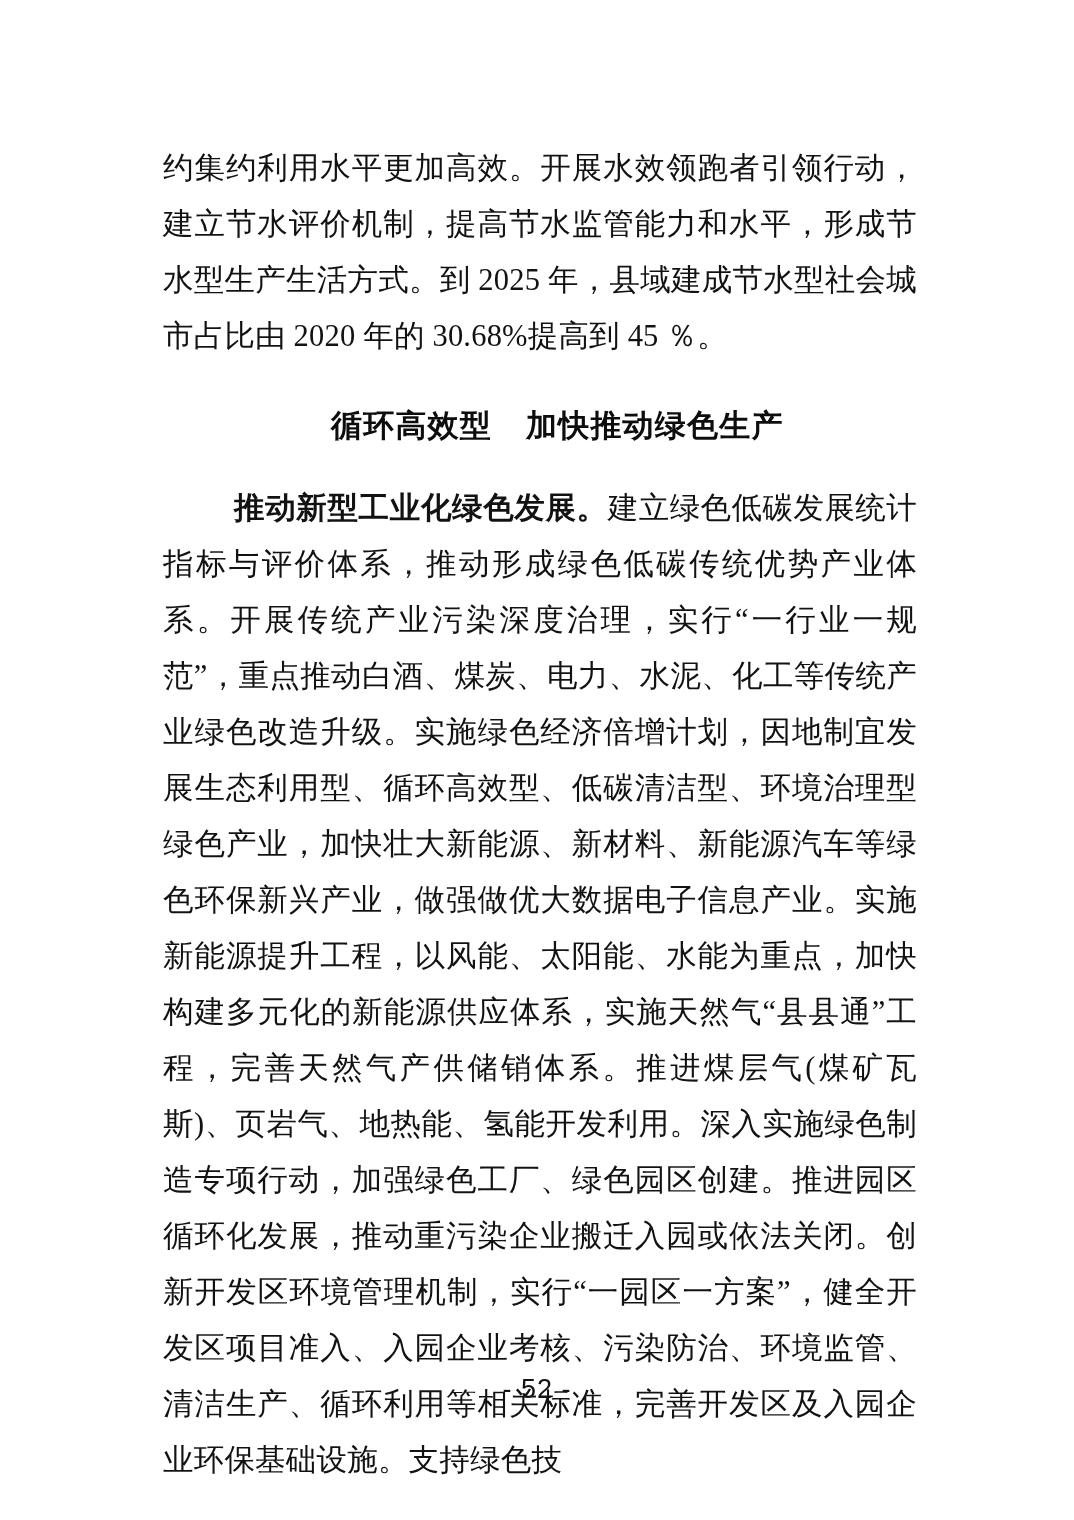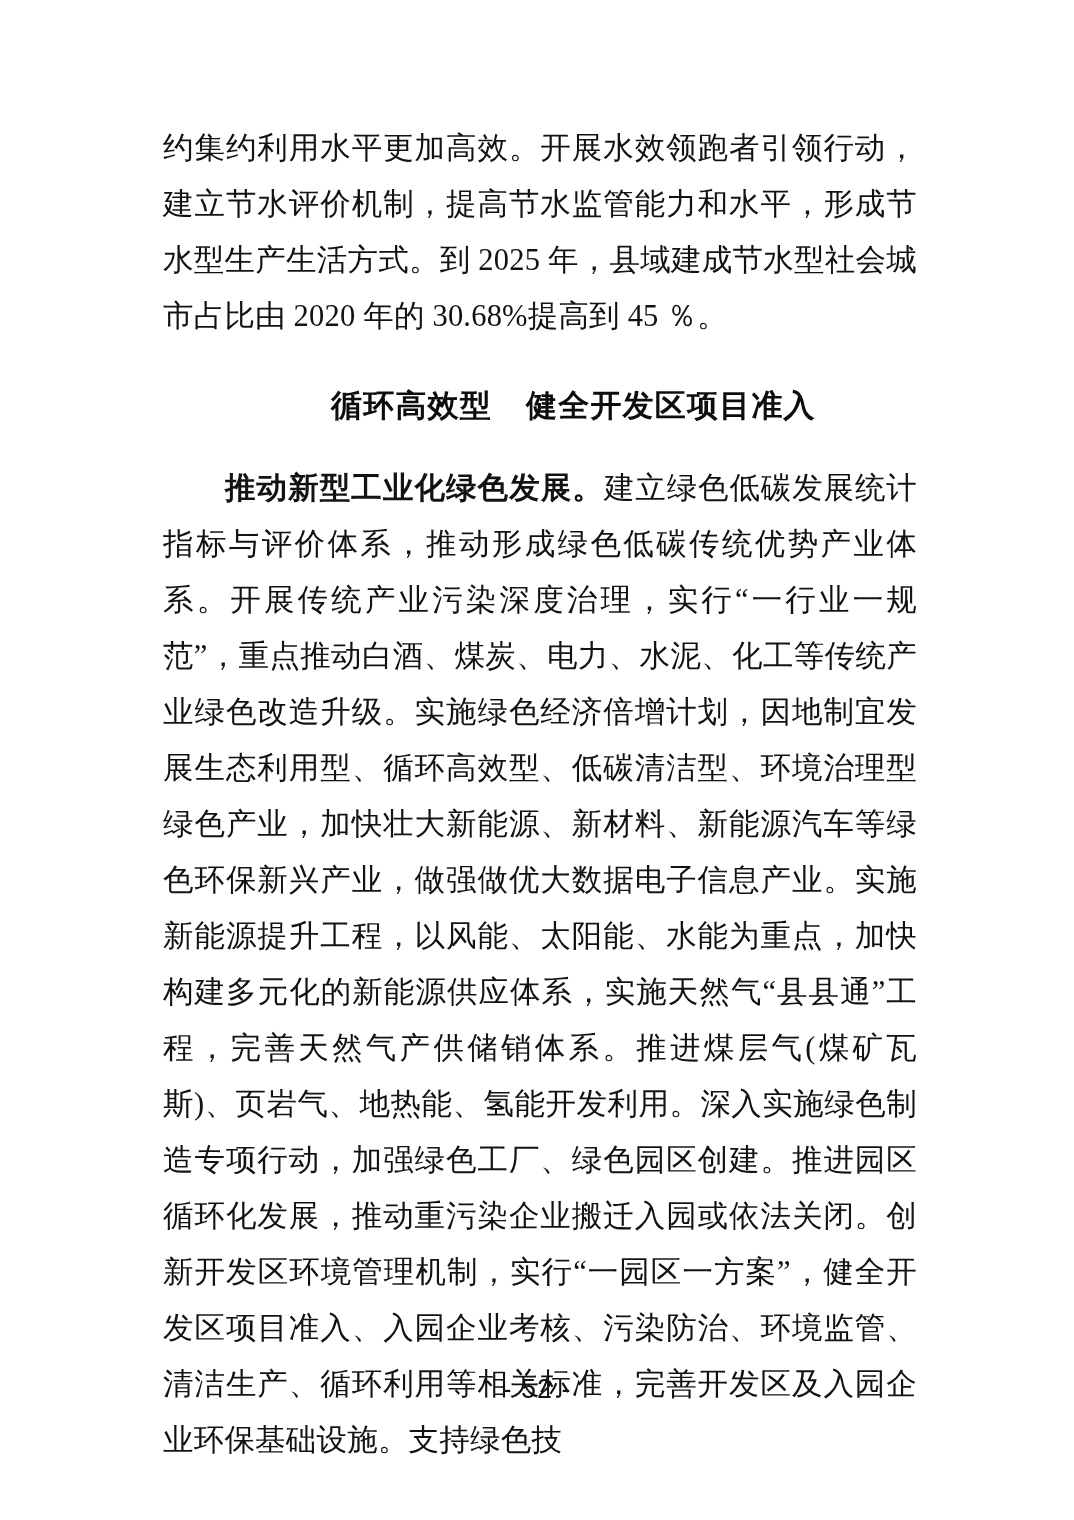--- a/index.html
+++ b/index.html
@@ -13,39 +13,40 @@
     height: 1520px;
     background: #ffffff;
     overflow: hidden;
     font-family: "Liberation Serif", "DejaVu Serif", serif;
     color: #111111;
     box-sizing: border-box;
   }
   .text-column {
     position: absolute;
     left: 163px;
-    top: 120px;
+    top: 140px;
     width: 754px;
   }
   .para {
     margin: 0;
     font-size: 30.5px;
     line-height: 56px;
     text-align: justify;
     text-justify: inter-character;
     letter-spacing: 0.2px;
     color: #121212;
     font-weight: 400;
   }
   .para.body-1 {
     margin-bottom: 0;
   }
   .para .lead {
     font-weight: 700;
     letter-spacing: 0.4px;
+    margin-left: 9px;
   }
   .section-heading {
     margin: 0;
     padding-top: 34px;
     padding-bottom: 26px;
     font-size: 31px;
     line-height: 56px;
     font-weight: 700;
     text-align: left;
     text-indent: 168px;
@@ -74,21 +75,21 @@
 </style>
 </head>
 <body>
 
 <div class="page">
 
   <div class="text-column">
 
     <p class="para body-1">约集约利用水平更加高效。开展水效领跑者引领行动，建立节水评价机制，提高节水监管能力和水平，形成节水型生产生活方式。到 2025 年，县域建成节水型社会城市占比由 2020 年的 30.68%提高到 45 ％。</p>
 
-    <h2 class="section-heading"><span>循环高效型</span><span class="heading-gap"></span><span>健全开发区项目准入</span></h2>
+    <h2 class="section-heading"><span>循环高效型</span><span class="heading-gap"></span><span>加快推动绿色生产</span></h2>
 
     <p class="para indent-2"><span class="lead">推动新型工业化绿色发展。</span><span>建立绿色低碳发展统计指标与评价体系，推动形成绿色低碳传统优势产业体系。开展传统产业污染深度治理，实行“一行业一规范”，重点推动白酒、煤炭、电力、水泥、化工等传统产业绿色改造升级。实施绿色经济倍增计划，因地制宜发展生态利用型、循环高效型、低碳清洁型、环境治理型绿色产业，加快壮大新能源、新材料、新能源汽车等绿色环保新兴产业，做强做优大数据电子信息产业。实施新能源提升工程，以风能、太阳能、水能为重点，加快构建多元化的新能源供应体系，实施天然气“县县通”工程，完善天然气产供储销体系。推进煤层气(煤矿瓦斯)、页岩气、地热能、氢能开发利用。深入实施绿色制造专项行动，加强绿色工厂、绿色园区创建。推进园区循环化发展，推动重污染企业搬迁入园或依法关闭。创新开发区环境管理机制，实行“一园区一方案”，健全开发区项目准入、入园企业考核、污染防治、环境监管、清洁生产、循环利用等相关标准，完善开发区及入园企业环保基础设施。支持绿色技</span></p>
 
   </div>
 
   <div class="page-number">- 52 -</div>
 
 </div>
 
 </body></html>

